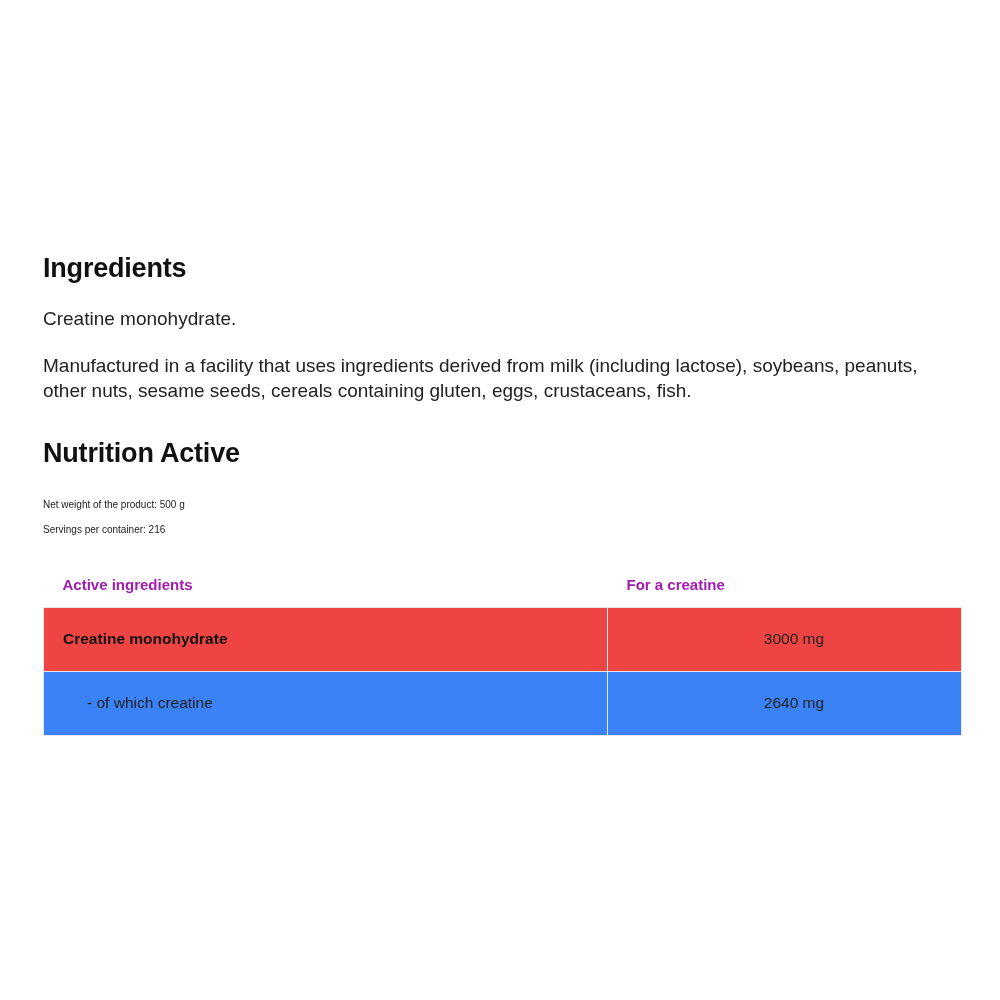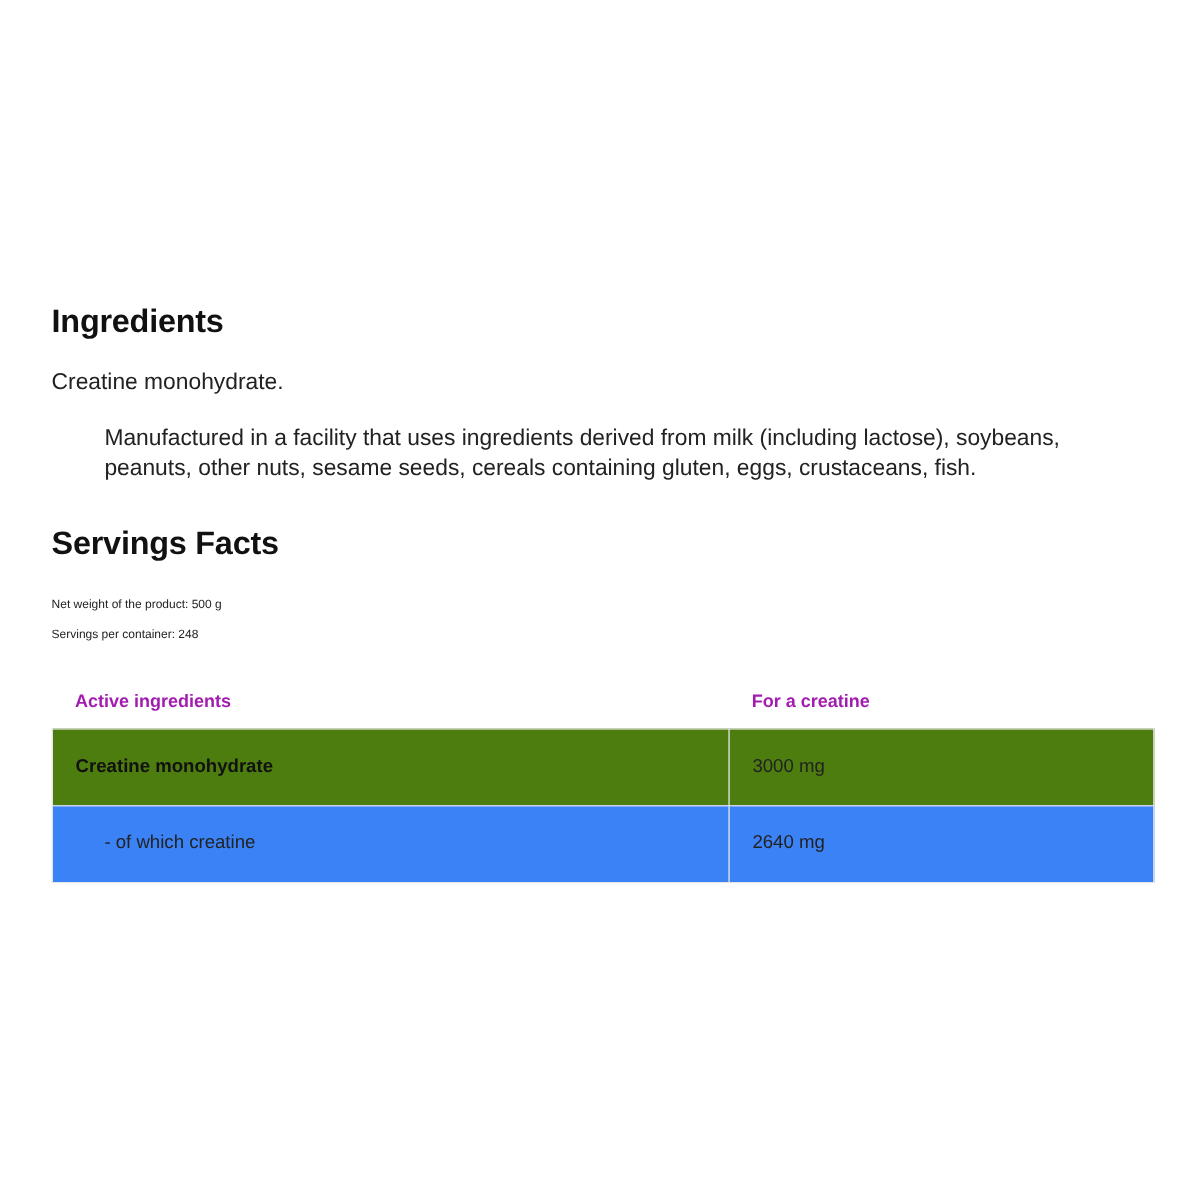--- a/index.html
+++ b/index.html
@@ -40,21 +40,20 @@
   }
   p.body-text {
     font-size: 19px;
     line-height: 25px;
     margin: 0 0 22px 0;
     color: #222222;
     max-width: 890px;
   }
   p.body-text.tight {
     margin-bottom: 0;
-    margin-left: 44px;
   }
   .facts-lines {
     margin-bottom: 24px;
   }
   .facts-lines div {
     font-size: 10px;
     line-height: 25px;
     color: #222222;
   }
   table.nutrition {
@@ -79,23 +78,24 @@
     border-bottom: 1px solid #e7e7e7;
     vertical-align: middle;
     height: 23px;
   }
   table.nutrition td.name-cell {
     border-right: 1px solid #e7e7e7;
     border-left: 1px solid #e7e7e7;
   }
   table.nutrition td.value-cell {
     border-right: 1px solid #e7e7e7;
+    text-align: center;
   }
   table.nutrition tr.row-odd td {
-    background: #4d7c0f;
+    background: #ef4444;
   }
   table.nutrition tr.row-even td {
     background: #3b82f6;
   }
   td.name-cell.bold {
     font-weight: bold;
     color: #111111;
   }
   td.name-cell.indent {
     padding-left: 43px;
@@ -108,25 +108,25 @@
 
 <div class="page">
   <div class="content">
 
     <h2 class="section-title">Ingredients</h2>
 
     <p class="body-text">Creatine monohydrate.</p>
 
     <p class="body-text tight">Manufactured in a facility that uses ingredients derived from milk (including lactose), soybeans, peanuts, other nuts, sesame seeds, cereals containing gluten, eggs, crustaceans, fish.</p>
 
-    <h2 class="section-title second">Servings Facts</h2>
+    <h2 class="section-title second">Nutrition Active</h2>
 
     <div class="facts-lines">
       <div>Net weight of the product: 500 g</div>
-      <div>Servings per container: 248</div>
+      <div>Servings per container: 216</div>
     </div>
 
     <table class="nutrition">
       <colgroup>
         <col class="col-name">
         <col class="col-value">
       </colgroup>
       <thead>
         <tr>
           <th>Active ingredients</th>

